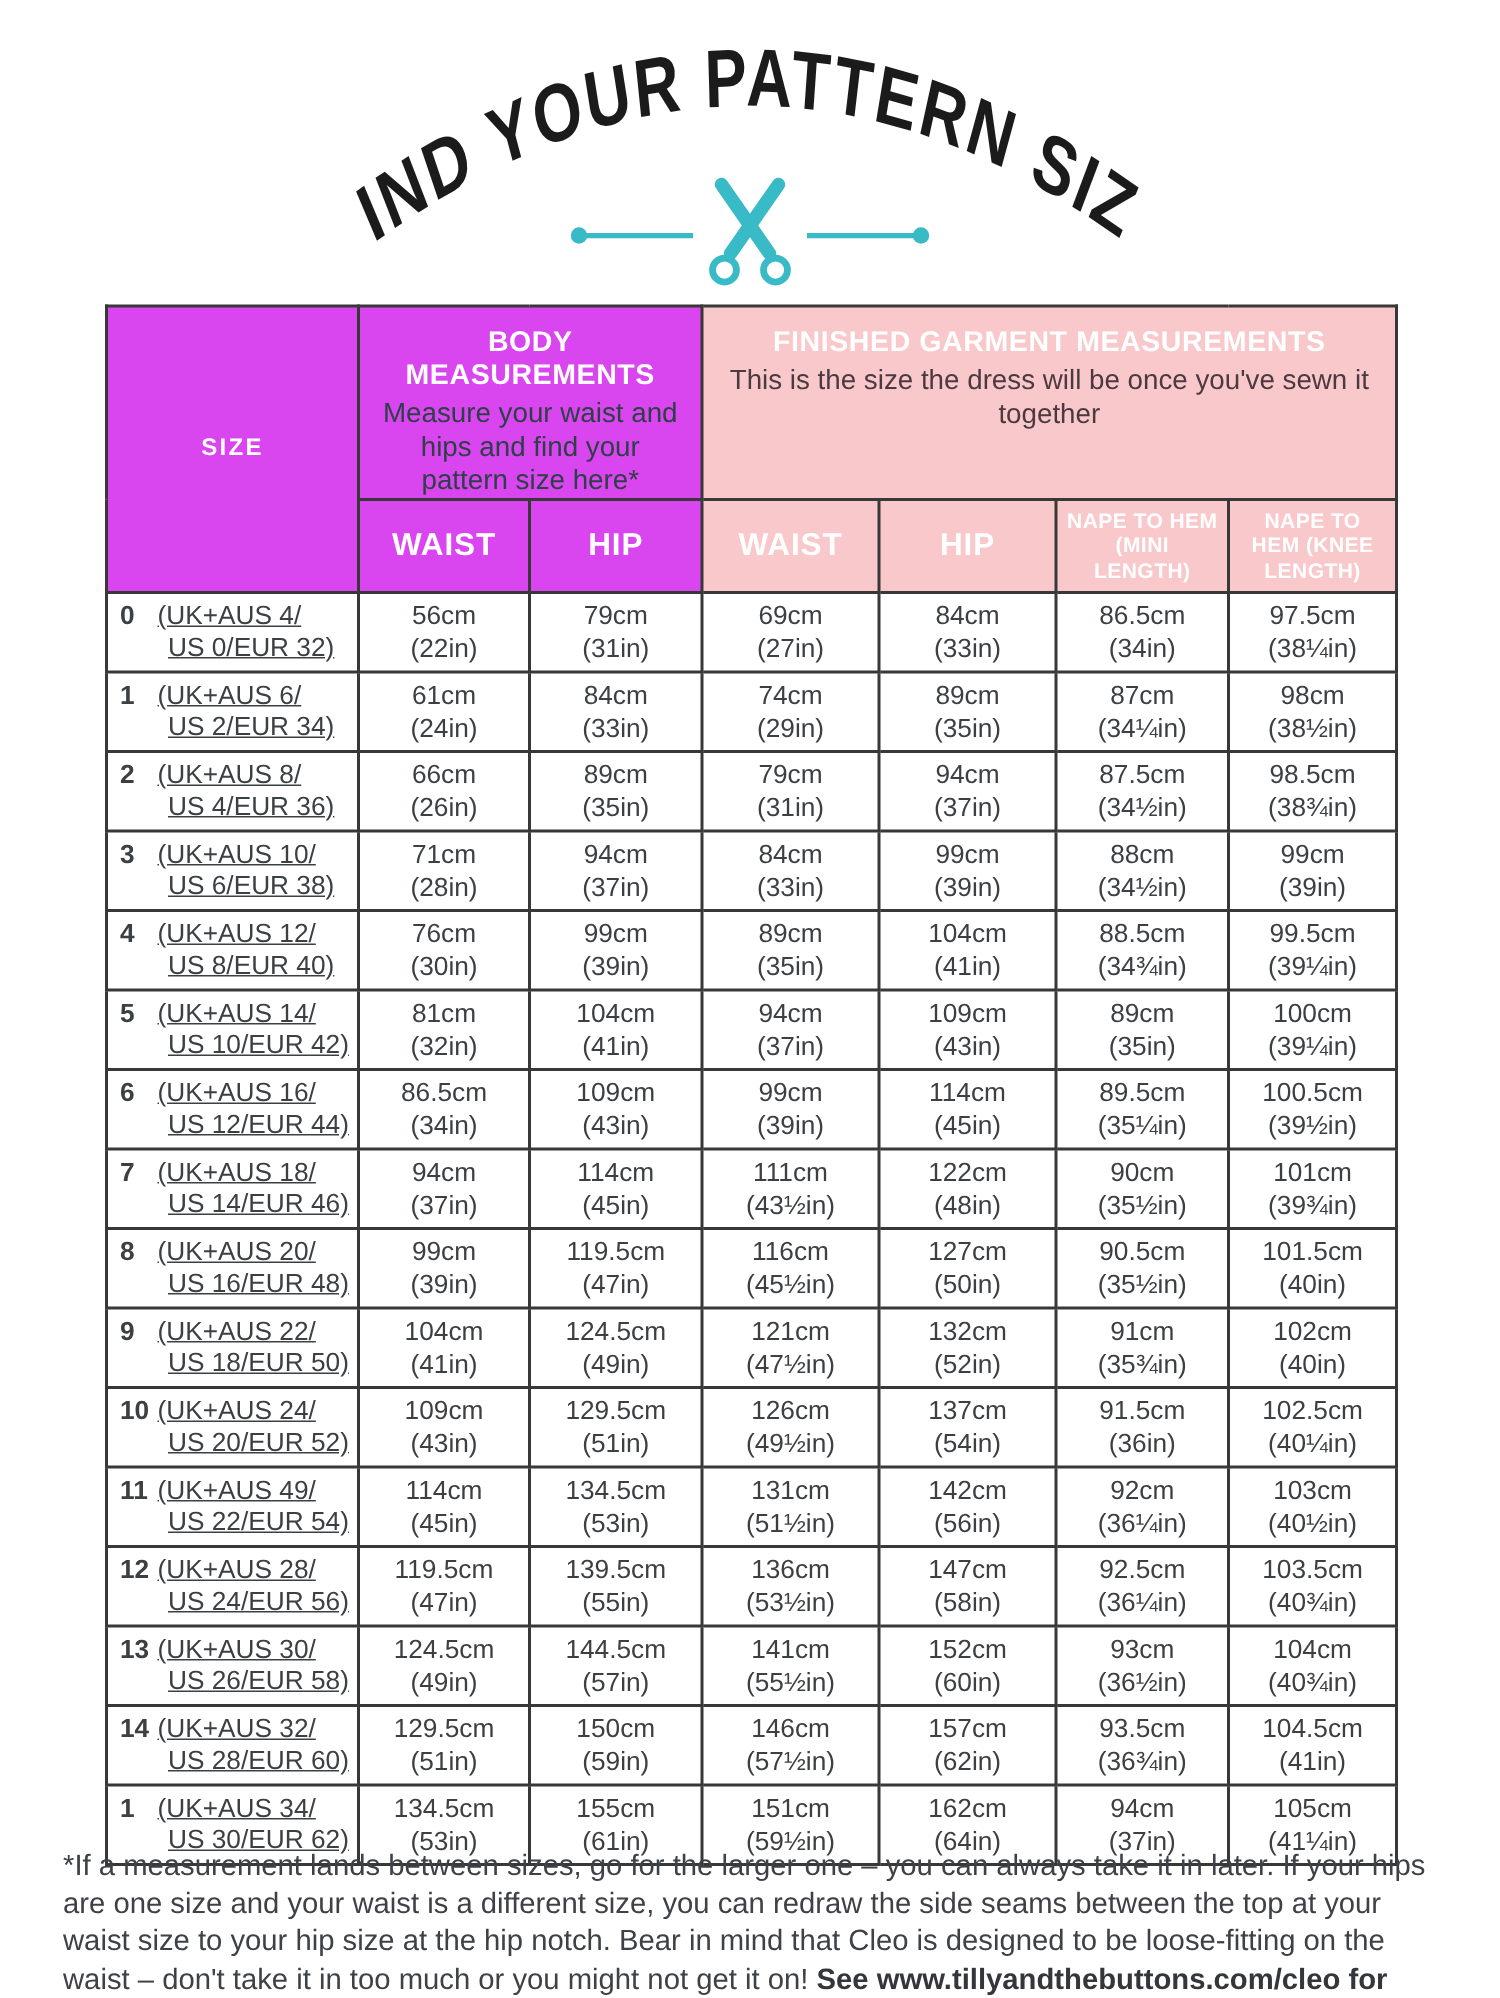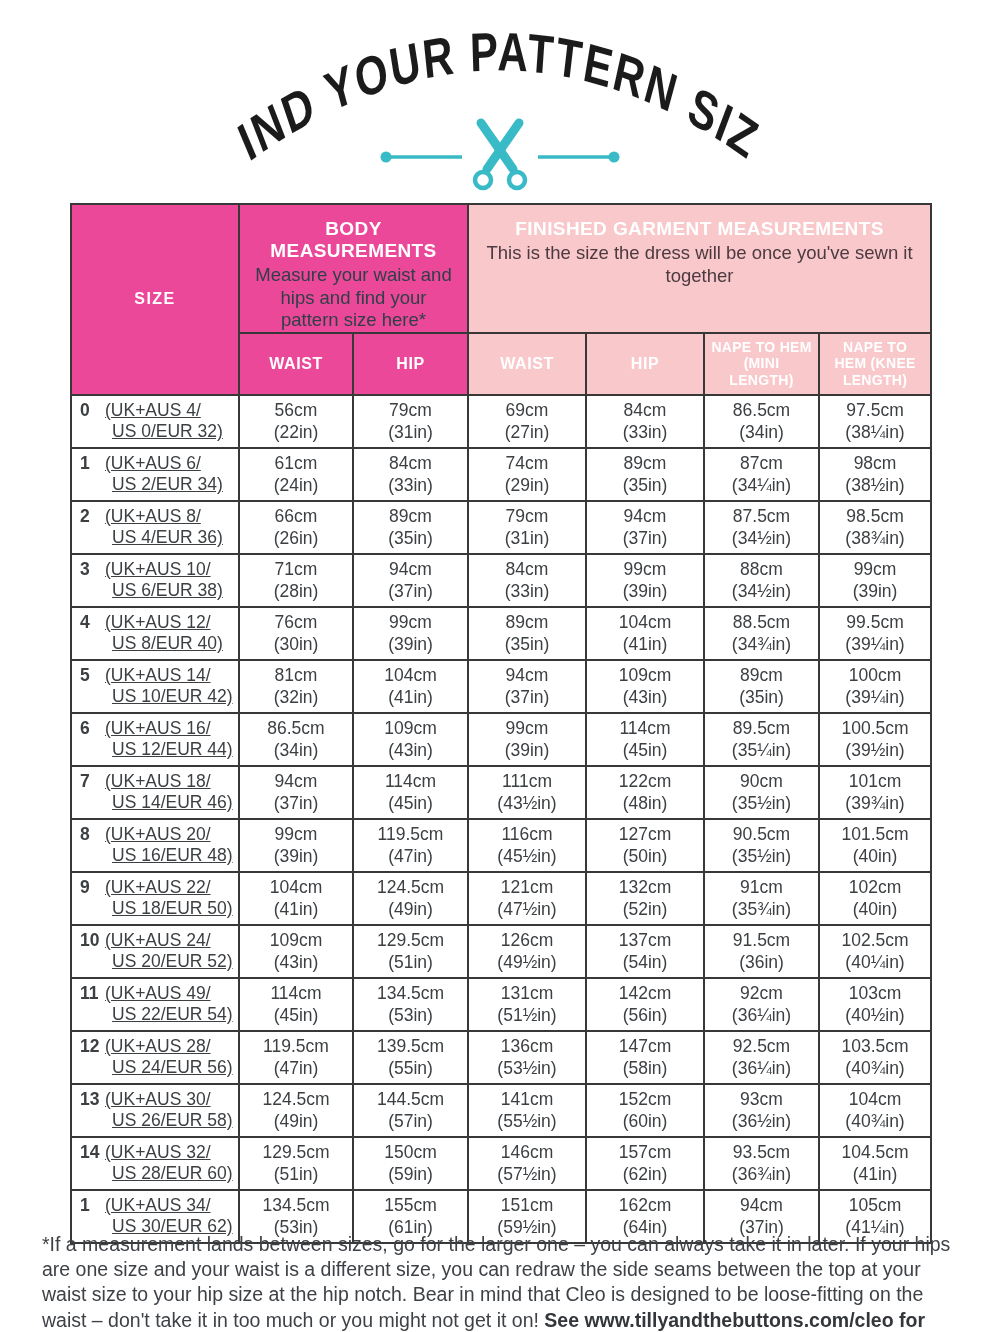--- a/index.html
+++ b/index.html
@@ -14,36 +14,36 @@
     font-family:"Liberation Sans", sans-serif; font-weight:bold; font-size:42px;
     letter-spacing:2px; fill:#1b1b1b;
   }
 
   
   table.size-table {
     position:absolute; top:203px; left:70px; width:860px;
     border-collapse:collapse; table-layout:fixed;
   }
   .size-table th, .size-table td { border:2px solid #383838; padding:0; }
-  .teal { background:#ec4899; }
+  .teal { background:#d946ef; }
   .pink { background:#f9c8cb; }
 
   th.size-head {
     color:#ffffff; font-size:16px; font-weight:bold; letter-spacing:1.5px;
     vertical-align:middle; text-align:center;
   }
   th.group-head { height:113px; vertical-align:top; text-align:center; padding-top:13px; }
   .group-title { color:#ffffff; font-weight:bold; font-size:19px; letter-spacing:.4px; margin-bottom:2px; }
   .group-sub   { font-weight:normal; font-size:18.5px; line-height:1.22; padding:0 12px; }
   .teal .group-sub { color:#2e3f48; }
   .pink .group-sub { color:#4c3a40; }
 
   th.sub-head {
     height:60px; color:#ffffff; font-weight:bold; text-align:center; vertical-align:middle;
-    font-size:16px; letter-spacing:.6px;
+    font-size:21px; letter-spacing:.6px;
   }
   th.sub-head.small { font-size:14px; letter-spacing:.3px; line-height:1.18; padding:0 6px; }
 
   td.val-cell {
     height:51px; text-align:center; vertical-align:middle;
     font-size:17.5px; line-height:1.26; color:#3c4043;
   }
   td.size-cell {
     height:51px; vertical-align:middle; text-align:left;
     font-size:17.5px; color:#3c4043; padding-left:8px; line-height:1.22;

